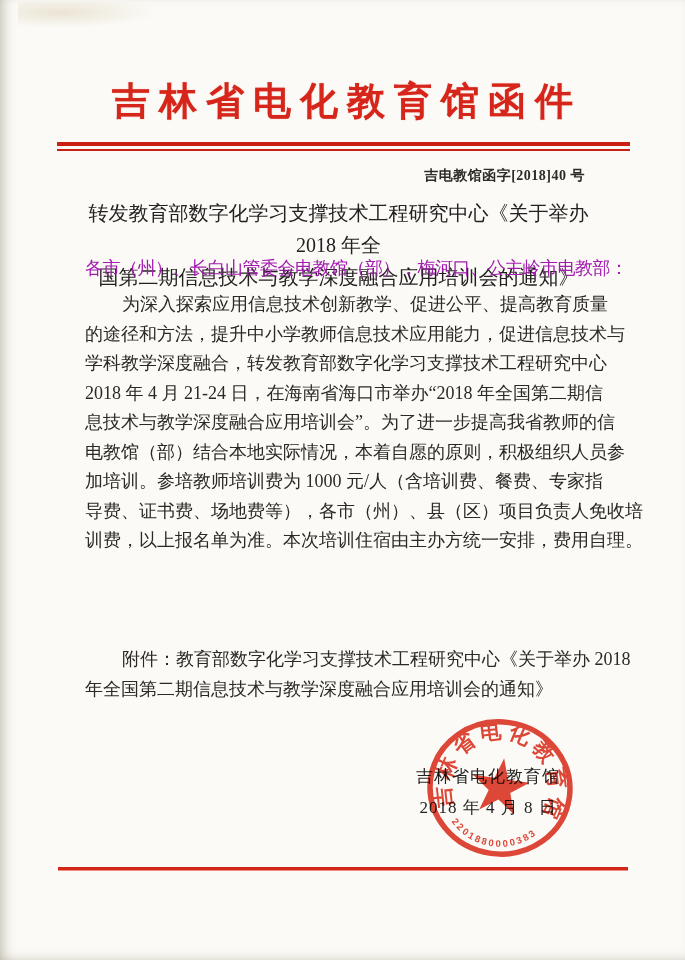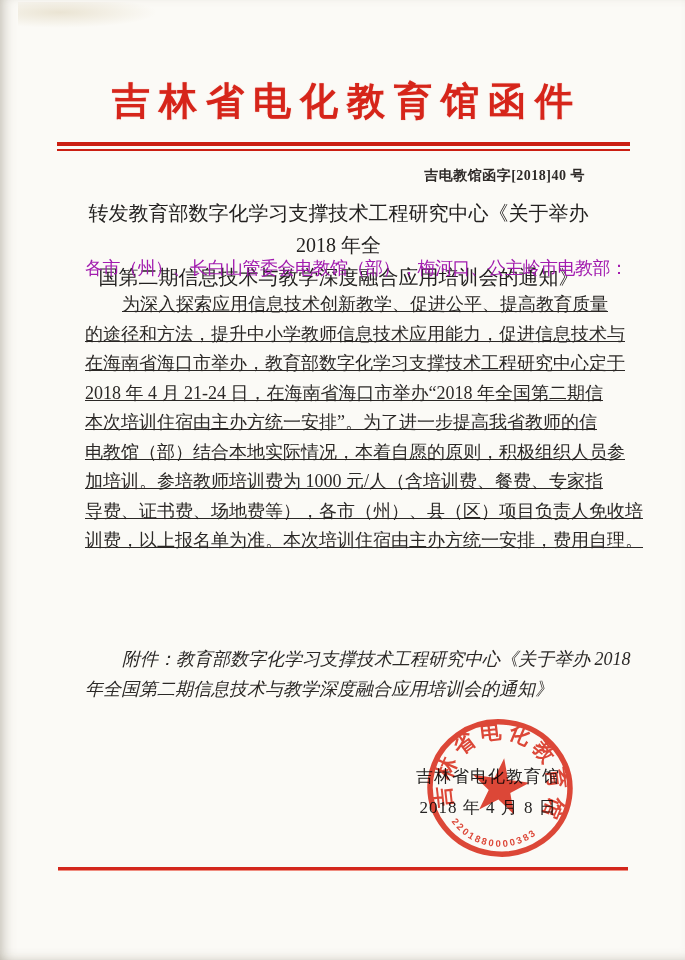--- a/index.html
+++ b/index.html
@@ -50,31 +50,30 @@
     white-space:nowrap;letter-spacing:-.5px;
   }
   .body-block{
     position:absolute;top:290px;left:85px;width:507px;
     font-size:18px;color:#2b2826;
   }
   .body-block .line{
     height:29.5px;line-height:29.5px;
     text-align:justify;text-align-last:justify;
     white-space:nowrap;
-    text-decoration:underline;
   }
   .body-block .line.indent{text-indent:37px;}
   .body-block .line.plain{text-align-last:left;}
   .attachment-block{
     position:absolute;top:645px;left:85px;width:507px;
     font-size:18px;color:#2b2826;
   }
   .attachment-block .line{
     height:29.5px;line-height:29.5px;
-    text-align:justify;text-align-last:justify;white-space:nowrap;font-style:italic;
+    text-align:justify;text-align-last:justify;white-space:nowrap;
   }
   .attachment-block .line.indent{text-indent:37px;}
   .attachment-block .line.plain{text-align-last:left;}
   .sig-org{
     position:absolute;top:765px;left:398px;width:180px;
     text-align:center;font-size:17px;color:#262423;letter-spacing:1px;
   }
   .sig-date{
     position:absolute;top:796px;left:398px;width:180px;
     text-align:center;font-size:17px;color:#262423;letter-spacing:1px;
@@ -104,23 +103,23 @@
   <div class="doc-title">
     <div>转发教育部数字化学习支撑技术工程研究中心《关于举办 2018 年全</div>
     <div>国第二期信息技术与教学深度融合应用培训会的通知》</div>
   </div>
 
   <div class="addressee">各市（州）、长白山管委会电教馆（部），梅河口、公主岭市电教部：</div>
 
   <div class="body-block">
     <div class="line indent">为深入探索应用信息技术创新教学、促进公平、提高教育质量</div>
     <div class="line">的途径和方法，提升中小学教师信息技术应用能力，促进信息技术与</div>
-    <div class="line">在海南省海口市举办，教育部数字化学习支撑技术工程研究中心定于</div>
+    <div class="line">学科教学深度融合，转发教育部数字化学习支撑技术工程研究中心</div>
     <div class="line">2018 年 4 月 21-24 日，在海南省海口市举办“2018 年全国第二期信</div>
-    <div class="line">本次培训住宿由主办方统一安排”。为了进一步提高我省教师的信</div>
+    <div class="line">息技术与教学深度融合应用培训会”。为了进一步提高我省教师的信</div>
     <div class="line">电教馆（部）结合本地实际情况，本着自愿的原则，积极组织人员参</div>
     <div class="line">加培训。参培教师培训费为 1000 元/人（含培训费、餐费、专家指</div>
     <div class="line">导费、证书费、场地费等），各市（州）、县（区）项目负责人免收培</div>
     <div class="line">训费，以上报名单为准。本次培训住宿由主办方统一安排，费用自理。</div>
   </div>
 
   <div class="attachment-block">
     <div class="line indent">附件：教育部数字化学习支撑技术工程研究中心《关于举办 2018</div>
     <div class="line plain">年全国第二期信息技术与教学深度融合应用培训会的通知》</div>
   </div>

